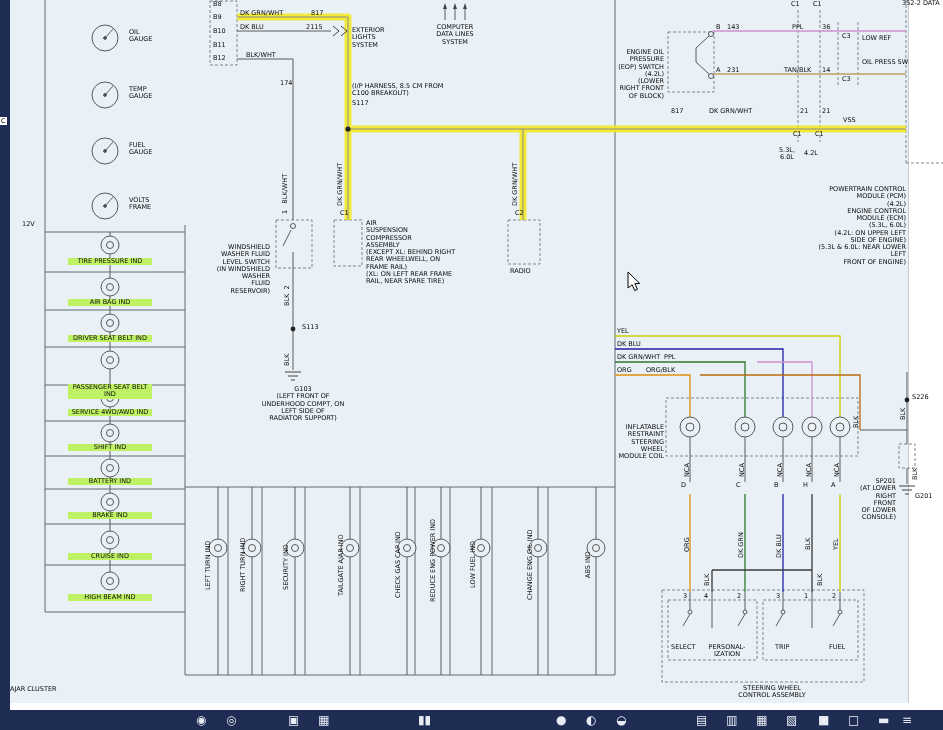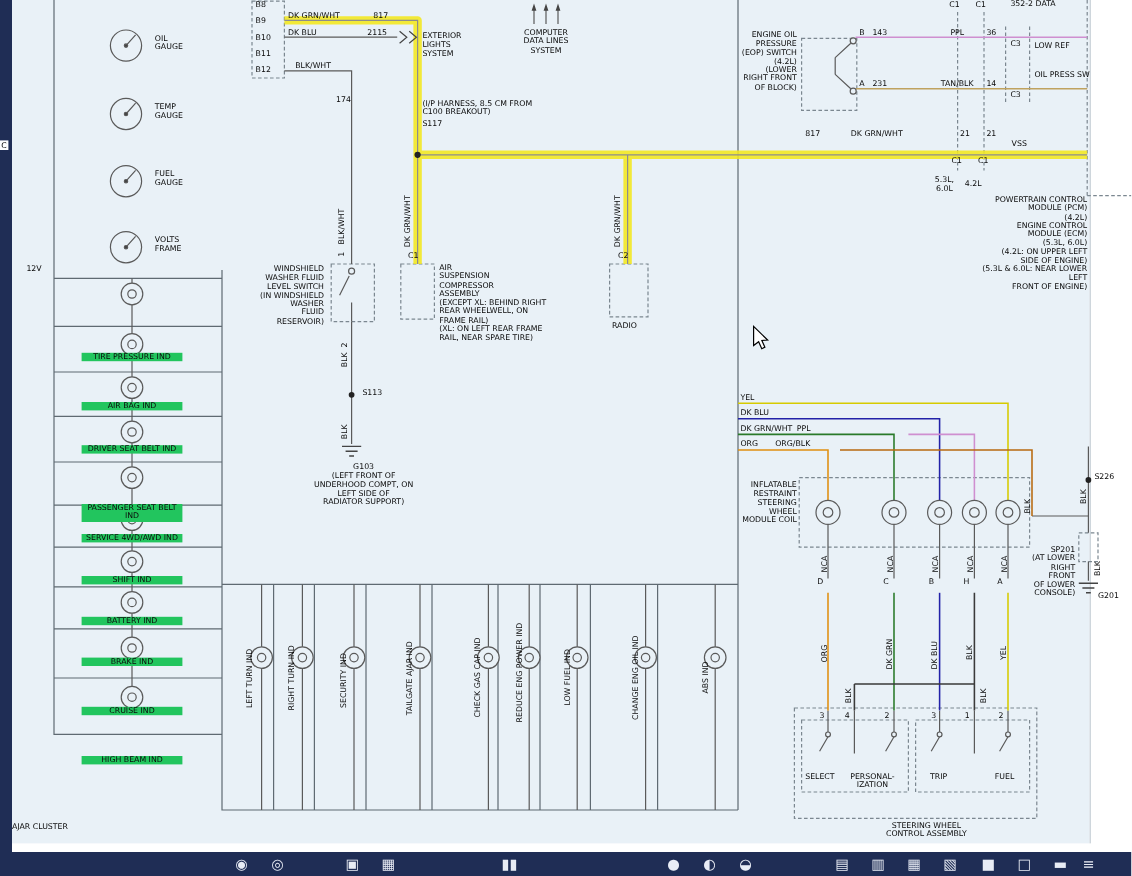--- a/index.html
+++ b/index.html
@@ -7,24 +7,24 @@
           font-family:"DejaVu Sans",sans-serif;}
   .diagram-bg{position:absolute;left:10px;top:0;width:898px;height:703px;background:#e9f1f7;}
   .left-strip{position:absolute;left:0;top:0;width:10px;height:710px;background:#1f2d55;}
   .right-margin{position:absolute;left:908px;top:0;width:35px;height:703px;background:#ffffff;border-left:1px solid #c3ccd4;}
   .bottom-strip{position:absolute;left:0;top:703px;width:943px;height:7px;background:#ffffff;}
   .toolbar{position:absolute;left:0;top:710px;width:943px;height:20px;background:#1f2d55;}
   .ticon{position:absolute;top:2px;color:#e8ecf5;font-size:12px;line-height:16px;cursor:pointer;}
   svg{position:absolute;left:0;top:0;}
   .lbl{position:absolute;font-size:6.5px;line-height:1.12;color:#0a0a0a;white-space:pre-line;}
   .ctr{text-align:center;}
-  .rt{text-align:right;}
+  .rt{text-align:right;margin-top:23px;}
   .v{position:absolute;font-size:6.5px;color:#0a0a0a;white-space:nowrap;
      transform:rotate(-90deg);transform-origin:0 0;}
-  .bg{background:#22c55e;margin-top:36px;}
+  .bg{background:#bef264;}
   .chip{position:absolute;background:#fff;font-size:6.5px;padding:0 1px;color:#000;}
 </style>
 </head>
 <body>
 
 <div id="canvas">
   <div class="diagram-bg"></div>
   <div class="right-margin"></div>
   <div class="bottom-strip"></div>
   <div class="left-strip"></div>
@@ -272,21 +272,21 @@
   <div class="lbl" style="left:800px;top:108px">21</div>
   <div class="lbl" style="left:822px;top:108px">21</div>
   <div class="lbl" style="left:843px;top:117px">VSS</div>
   <div class="lbl" style="left:793px;top:131px">C1</div>
   <div class="lbl" style="left:815px;top:131px">C1</div>
   <div class="lbl" style="left:791px;top:1px">C1</div>
   <div class="lbl" style="left:813px;top:1px">C1</div>
   <div class="lbl ctr" style="left:772px;top:147px;width:30px">5.3L,
 6.0L</div>
   <div class="lbl" style="left:804px;top:150px">4.2L</div>
-  <div class="lbl" style="left:842px;top:0px">352-2 DATA</div>
+  <div class="lbl" style="left:902px;top:0px">352-2 DATA</div>
   <div class="lbl rt" style="left:806px;top:163px;width:100px">POWERTRAIN CONTROL
 MODULE (PCM)
 (4.2L)
 ENGINE CONTROL
 MODULE (ECM)
 (5.3L, 6.0L)
 (4.2L: ON UPPER LEFT
 SIDE OF ENGINE)
 (5.3L &amp; 6.0L: NEAR LOWER LEFT
 FRONT OF ENGINE)</div>

